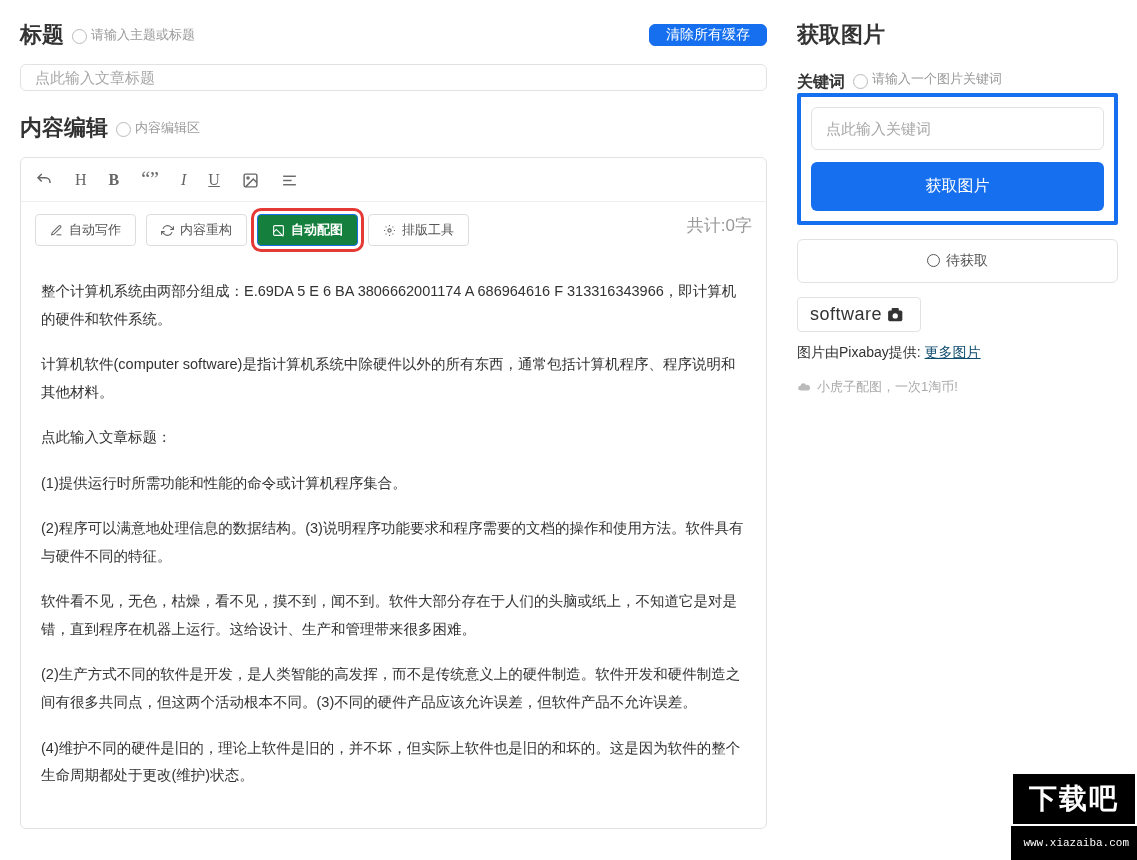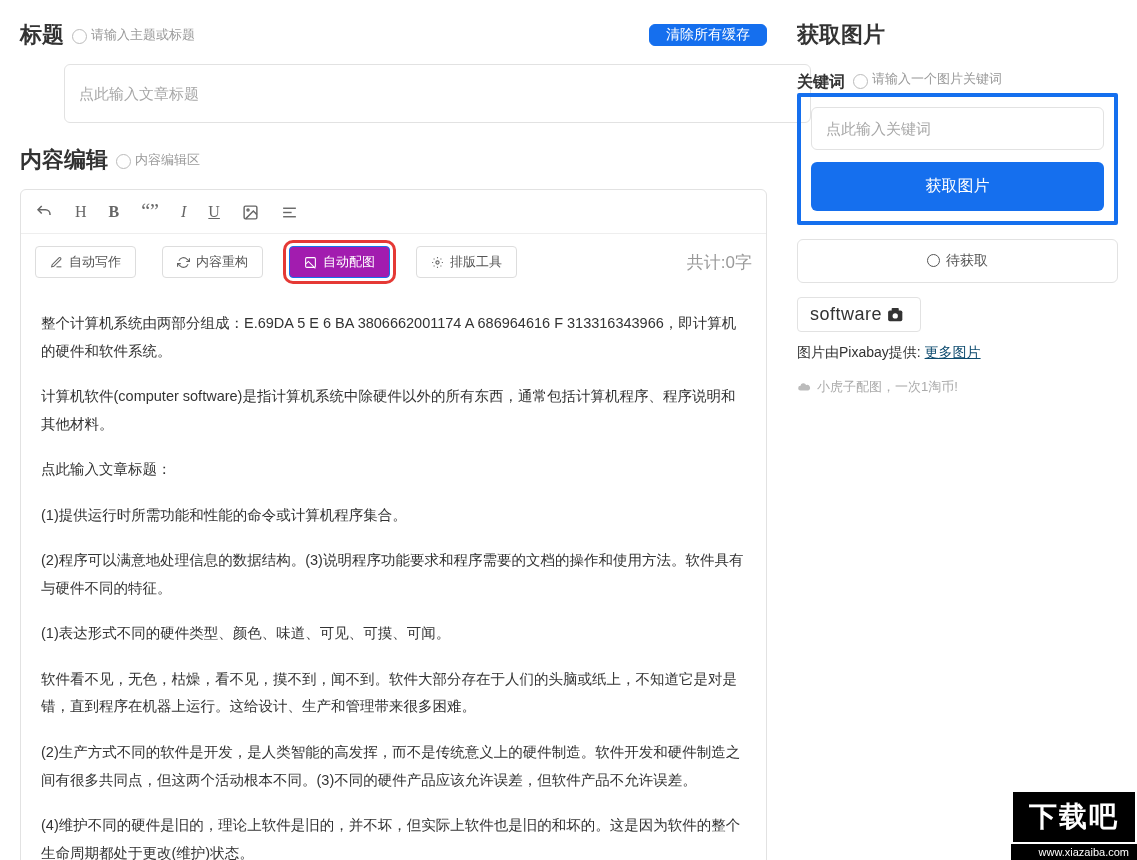--- a/index.html
+++ b/index.html
@@ -9,30 +9,30 @@
 .sidebar { width: 350px; padding: 20px 19px 20px 10px; }
 
 .section-header { display: flex; align-items: center; justify-content: space-between; margin-bottom: 14px; }
 .section-title { font-size: 22px; font-weight: bold; color: #333; display: flex; align-items: baseline; }
 .section-hint { font-size: 13px; color: #999; margin-left: 8px; font-weight: normal; display: inline-flex; align-items: center; }
 .section-hint::before { content: ""; display: inline-block; width: 13px; height: 13px; border: 1px solid #bbb; border-radius: 50%; margin-right: 4px; position: relative; top: 2px; }
 
 .btn { display: inline-flex; align-items: center; justify-content: center; padding: 1px 16px; border-radius: 6px; cursor: pointer; font-size: 14px; border: 1px solid transparent; background: #fff; }
 .btn-primary { background: #156fee; color: #fff; border-color: #156fee; }
 
-.title-input { width: 100%; padding: 20px 14px; font-size: 15px; border: 1px solid #e2e2e2; border-radius: 6px; color: #333; margin-bottom: 22px; margin-left: 44px; }
+.title-input { width: 100%; padding: 4px 14px; font-size: 15px; border: 1px solid #e2e2e2; border-radius: 6px; color: #333; margin-bottom: 22px; }
 .title-input::placeholder { color: #a7a7a7; }
 
 .editor-box { border: 1px solid #e2e2e2; border-radius: 6px; }
 .toolbar-row1 { display: flex; align-items: center; padding: 10px 14px; gap: 22px; border-bottom: 1px solid #eee; }
 .tb-icon { color: #666; font-size: 16px; cursor: pointer; font-family: Georgia, serif; }
-.toolbar-row2 { display: flex; align-items: center; padding: 12px 14px; gap: 26px; }
+.toolbar-row2 { display: flex; align-items: flex-start; padding: 12px 14px; gap: 10px; }
 .word-count { margin-left: auto; color: #999; font-size: 17px; }
 .tbtn { display: inline-flex; align-items: center; padding: 6px 14px; border-radius: 4px; border: 1px solid #ddd; color: #555; font-size: 13px; cursor: pointer; gap: 6px; }
-.tbtn.active { background: #a21caf; color: #fff; border-color: #156fee; }
+.tbtn.active { background: #15803d; color: #fff; border-color: #156fee; font-weight: bold; }
 .highlight-red { outline: 3px solid #e53935; outline-offset: 3px; }
 
 .content-area { padding: 20px; line-height: 1.9; font-size: 14.5px; color: #333; }
 .content-area p { margin-bottom: 18px; }
 
 .kw-input-wrap { border: 4px solid #156fee; padding: 10px; border-radius: 2px; margin-bottom: 14px; }
 .kw-input { width: 100%; padding: 12px 14px; font-size: 15px; border: 1px solid #e2e2e2; border-radius: 6px; margin-bottom: 12px; }
 .kw-input::placeholder { color: #a7a7a7; }
 .fetch-btn { width: 100%; background: #156fee; color: #fff; border: none; padding: 14px; font-size: 16px; border-radius: 6px; cursor: pointer; }
 
@@ -43,21 +43,21 @@
 .cam-icon { margin-left: 4px; }
 
 .credit { font-size: 14px; color: #333; margin-bottom: 16px; }
 .credit a { color: #0c4a6e; text-decoration: underline; }
 
 .tip { font-size: 13px; color: #aaa; display: flex; align-items: center; gap: 6px; }
 .cloud { width: 14px; height: 14px; }
 
 .watermark { position: absolute; right: 0; bottom: 0; }
 .wm-box { background: #000; color: #fff; font-weight: bold; font-size: 28px; padding: 6px 16px; border: 2px solid #fff; letter-spacing: 2px; }
-.wm-url { background: #000; color: #fff; font-size: 11px; text-align: right; padding: 2px 8px; }
+.wm-url { background: #000; color: #fff; font-size: 11px; text-align: right; padding: 11px 8px; font-family: Liberation Mono, monospace; }
 
 svg { display: inline-block; vertical-align: middle; }
 </style>
 </head>
 <body>
 
 <div class="container">
   <div class="main">
 
     <div class="section-header">
@@ -138,21 +138,20 @@
         </span>
         <span class="word-count">共计:0字</span>
       </div>
 
       <div class="content-area">
         <p>整个计算机系统由两部分组成：E.69DA 5 E 6 BA 3806662001174 A 686964616 F 313316343966，即计算机的硬件和软件系统。</p>
         <p>计算机软件(computer software)是指计算机系统中除硬件以外的所有东西，通常包括计算机程序、程序说明和其他材料。</p>
         <p>点此输入文章标题：</p>
         <p>(1)提供运行时所需功能和性能的命令或计算机程序集合。</p>
         <p>(2)程序可以满意地处理信息的数据结构。(3)说明程序功能要求和程序需要的文档的操作和使用方法。软件具有与硬件不同的特征。</p>
-        <p>(1)表达形式不同的硬件类型、颜色、味道、可见、可摸、可闻。</p>
         <p>软件看不见，无色，枯燥，看不见，摸不到，闻不到。软件大部分存在于人们的头脑或纸上，不知道它是对是错，直到程序在机器上运行。这给设计、生产和管理带来很多困难。</p>
         <p>(2)生产方式不同的软件是开发，是人类智能的高发挥，而不是传统意义上的硬件制造。软件开发和硬件制造之间有很多共同点，但这两个活动根本不同。(3)不同的硬件产品应该允许误差，但软件产品不允许误差。</p>
         <p>(4)维护不同的硬件是旧的，理论上软件是旧的，并不坏，但实际上软件也是旧的和坏的。这是因为软件的整个生命周期都处于更改(维护)状态。</p>
       </div>
     </div>
   </div>
 
   <div class="sidebar">
     <div class="section-title" style="margin-bottom:20px">获取图片</div>
 

